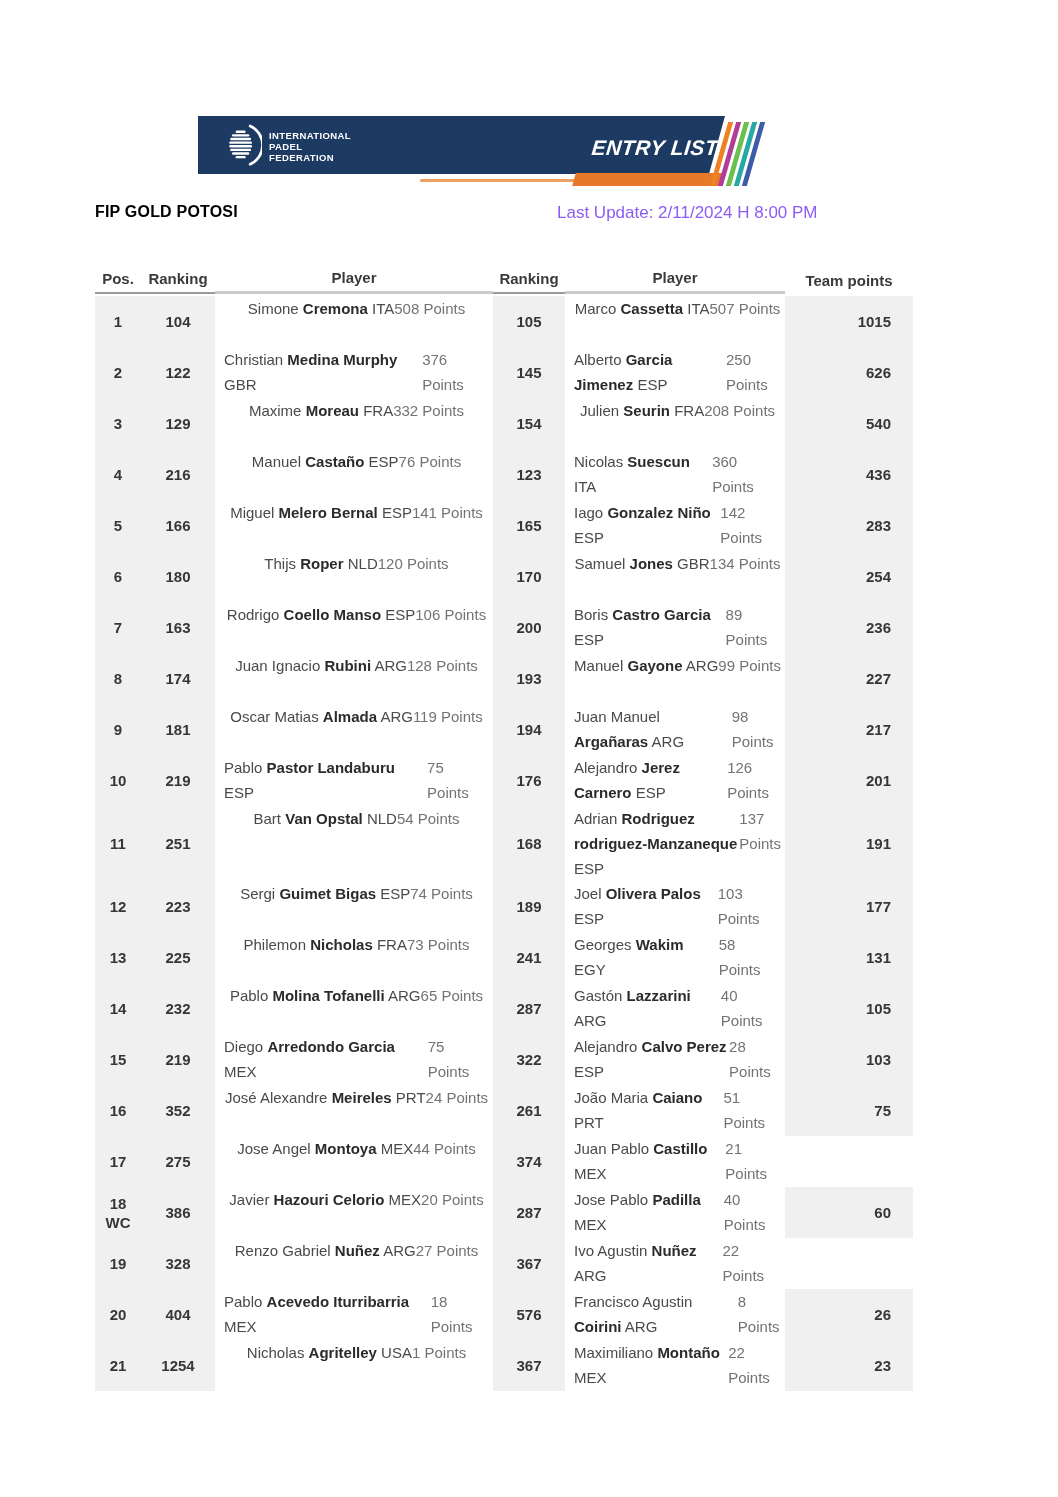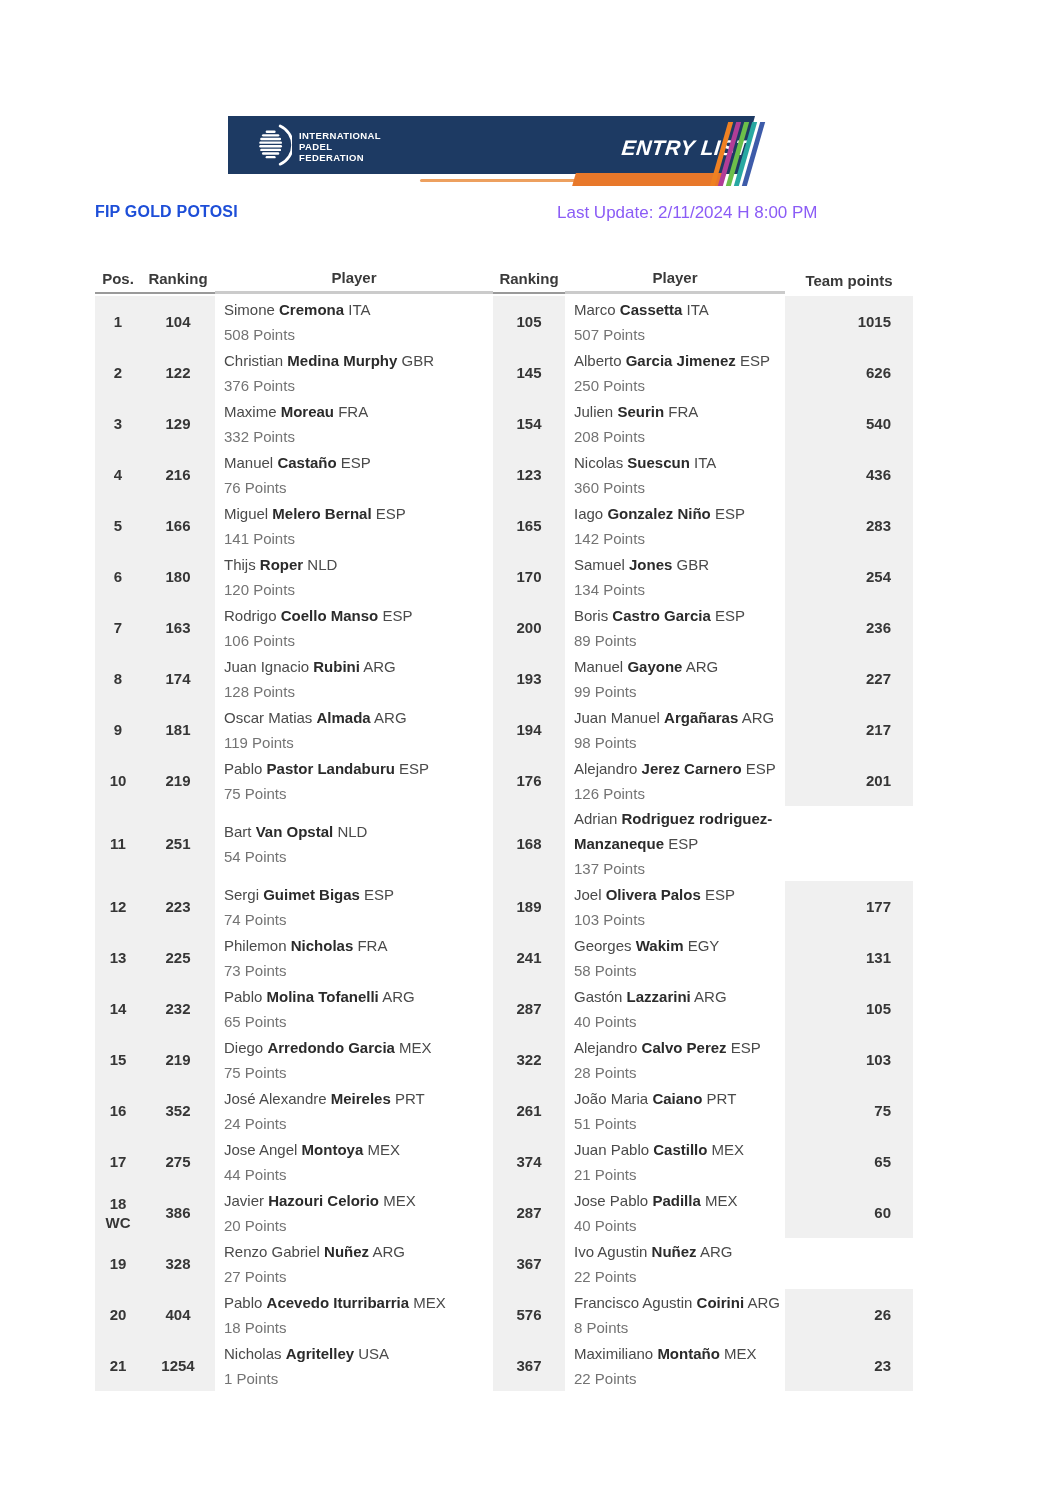--- a/index.html
+++ b/index.html
@@ -8,57 +8,56 @@
     position:relative; width:1058px; height:1497px; background:#ffffff;
     font-family:"Liberation Sans", sans-serif; color:#3a3a3a;
   }
 
   
   .banner { position:absolute; left:198px; top:113px; width:557px; height:75px; background:#ffffff; }
   .banner-navy {
     position:absolute; left:0; top:3px; width:527px; height:58px;
     background:var(--navy,#1d3a63);
     clip-path:polygon(0 0, 100% 0, calc(100% - 16px) 100%, 0 100%);
-    margin-left:30px;
   }
   .logo { position:absolute; left:24px; top:8px; display:flex; gap:7px; align-items:center; }
   .logo svg { display:block; }
   .logo-text { color:#fff; font-weight:bold; font-size:9.5px; line-height:11px; letter-spacing:.4px; }
   .entry-list {
     position:absolute; left:392px; top:20px; width:130px; text-align:center;
     color:#fff; font-weight:bold; font-style:italic; font-size:21px; letter-spacing:.5px;
     transform:skewX(-6deg); white-space:nowrap;
   }
   .thin-orange { position:absolute; left:222px; top:66px; width:156px; height:3px; background:var(--thin-orange,#eda05f); border-radius:2px; }
   .thick-orange { position:absolute; left:376px; top:60px; width:150px; height:13px; background:var(--orange,#e8782a); transform:skewX(-16deg); }
   .stripes { position:absolute; left:521px; top:9px; height:64px; display:flex; gap:3px; }
   .stripe { width:5px; height:100%; transform:skewX(-16deg); }
 
   
   .title-row { position:absolute; left:95px; top:203px; width:818px; height:22px; }
-  .doc-title { position:absolute; left:0; top:0; font-size:16px; font-weight:bold; color:#1d4ed8; letter-spacing:.2px; }
+  .doc-title { position:absolute; left:0; top:0; font-size:16px; font-weight:bold; color:#000000; letter-spacing:.2px; }
   .last-update { position:absolute; left:462px; top:0; font-size:17px; color:#8b5cf6; }
 
   
   .entry-table { position:absolute; left:95px; top:250px; width:964px; }
   .thead, .row { display:grid; grid-template-columns:46px 74px 278px 72px 220px 128px; }
   .thead { align-items:end; height:44px; }
   .th { font-size:15px; font-weight:bold; text-align:center; padding-bottom:5px; color:#3a3a3a; line-height:17px; }
   .th.u-dark  { border-bottom:2px solid #9a9a9a; }
   .th.u-light { border-bottom:3px solid #cbcbcb; }
   .tbody { margin-top:2px; }
   .row { min-height:51px; }
   .cell { display:flex; align-items:center; justify-content:center; }
   .cell.gray  { background:#f0f0f0; }
   .cell.white { background:#ffffff; }
   .num { font-size:15px; font-weight:bold; color:#363636; }
   .pos-cell { flex-direction:column; line-height:19px; }
   .team-cell { justify-content:flex-end; padding-right:22px; }
   .player-cell {
-    flex-direction:column; align-items:flex-start; justify-content:center;
+    flex-direction:row; align-items:flex-start; justify-content:center;
     padding:0 4px 0 9px; line-height:25px;
   }
   .pname { font-size:15px; color:#4a4a4a; }
   .pname b { color:#2b2b2b; }
   .ppoints { font-size:15px; color:#737373; }
 </style>
 </head>
 <body>
 
 <div class="page">
@@ -367,20 +366,23 @@
       <div class="pname"><span>Bart</span> <b>Van Opstal</b> <span>NLD</span></div>
       <div class="ppoints">54 Points</div>
     </div>
     <div class="cell gray">
       <span class="num">168</span>
     </div>
     <div class="cell white player-cell">
       <div class="pname"><span>Adrian</span> <b>Rodriguez rodriguez-Manzaneque</b> <span>ESP</span></div>
       <div class="ppoints">137 Points</div>
     </div>
+    <div class="cell gray team-cell">
+      <span class="num">191</span>
+    </div>
   </div>
 
   <div class="row">
     <div class="cell gray pos-cell">
       <span class="num">12</span>
 
     </div>
     <div class="cell gray">
       <span class="num">223</span>
     </div>
@@ -508,23 +510,20 @@
       <div class="pname"><span>Jose Angel</span> <b>Montoya</b> <span>MEX</span></div>
       <div class="ppoints">44 Points</div>
     </div>
     <div class="cell gray">
       <span class="num">374</span>
     </div>
     <div class="cell white player-cell">
       <div class="pname"><span>Juan Pablo</span> <b>Castillo</b> <span>MEX</span></div>
       <div class="ppoints">21 Points</div>
     </div>
-    <div class="cell gray team-cell">
-      <span class="num">65</span>
-    </div>
   </div>
 
   <div class="row">
     <div class="cell gray pos-cell">
       <span class="num">18</span>
       <span class="num">WC</span>
     </div>
     <div class="cell gray">
       <span class="num">386</span>
     </div>

